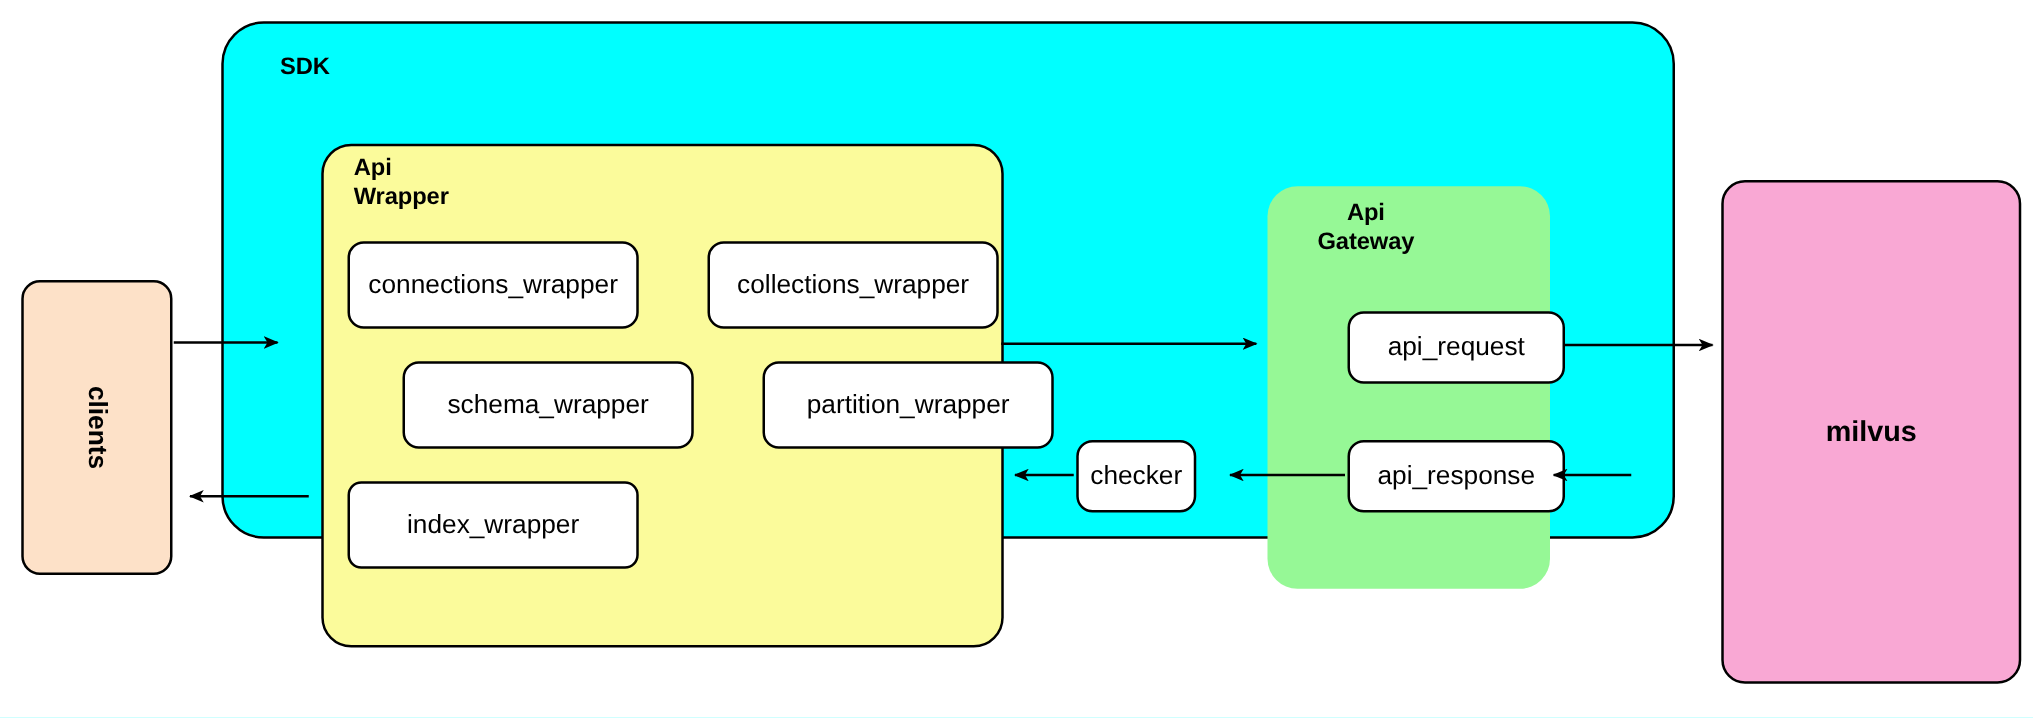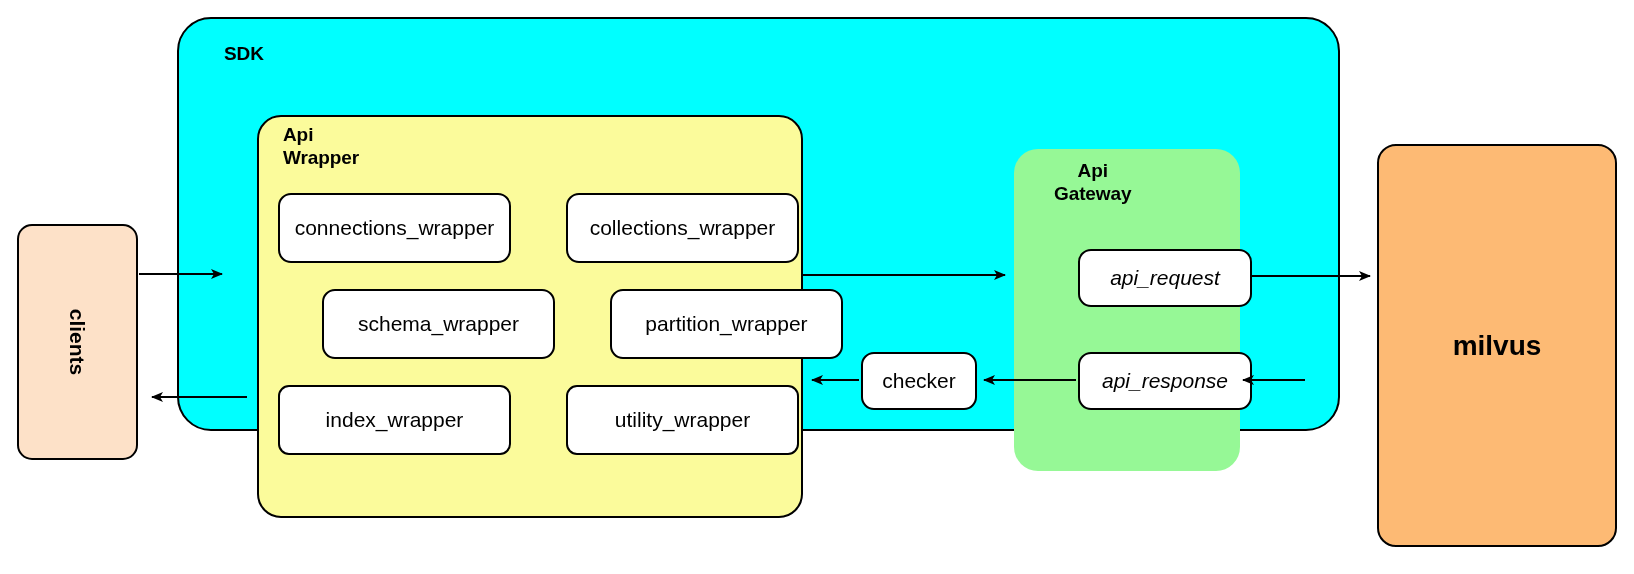--- a/index.html
+++ b/index.html
@@ -76,28 +76,28 @@
     font-size: 21px;
     color: #000000;
   }
   .w-box { width: 233px; height: 70px; }
   .col-a { left: 278px; }
   .col-b { left: 566px; text-align: center; }
   .row-1 { top: 193px; }
   .row-2 { top: 289px; margin-left: 44px; }
   .row-3 { top: 385px; border-radius: 11px; }
 
-  .g-box { width: 174px; height: 58px; left: 1078px; font-size: 21px; font-style: italic; }
+  .g-box { width: 174px; height: 58px; left: 1078px; font-size: 21px; }
   .g-row-1 { top: 249px; }
   .g-row-2 { top: 352px; align-items: center; }
 
   .checker-box {
     left: 861px;
     top: 352px;
-    width: 116px;
+    width: 96px;
     height: 58px;
     font-size: 21px;
   }
 
   .clients-box {
     left: 17px;
     top: 224px;
     width: 121px;
     height: 236px;
     background: #fde1c8;
@@ -107,23 +107,23 @@
   }
   .clients-label {
     transform: rotate(90deg);
     white-space: nowrap;
   }
   .milvus-box {
     left: 1377px;
     top: 144px;
     width: 240px;
     height: 403px;
-    background: #fdba74;
+    background: #f9a8d4;
     border-radius: 19px;
-    font-size: 28px;
+    font-size: 23px;
     font-weight: bold;
   }
 
   
   .conn { position: absolute; }
   .conn svg { display: block; overflow: visible; }
 </style>
 </head>
 <body>
 
@@ -154,23 +154,20 @@
     <span>collections_wrapper</span>
   </div>
   <div class="node leaf w-box col-a row-2">
     <span>schema_wrapper</span>
   </div>
   <div class="node leaf w-box col-b row-2">
     <span>partition_wrapper</span>
   </div>
   <div class="node leaf w-box col-a row-3">
     <span>index_wrapper</span>
-  </div>
-  <div class="node leaf w-box col-b row-3">
-    <span>utility_wrapper</span>
   </div>
 
   <div class="node leaf checker-box">
     <span>checker</span>
   </div>
 
   <div class="node leaf g-box g-row-1">
     <span>api_request</span>
   </div>
   <div class="node leaf g-box g-row-2">

